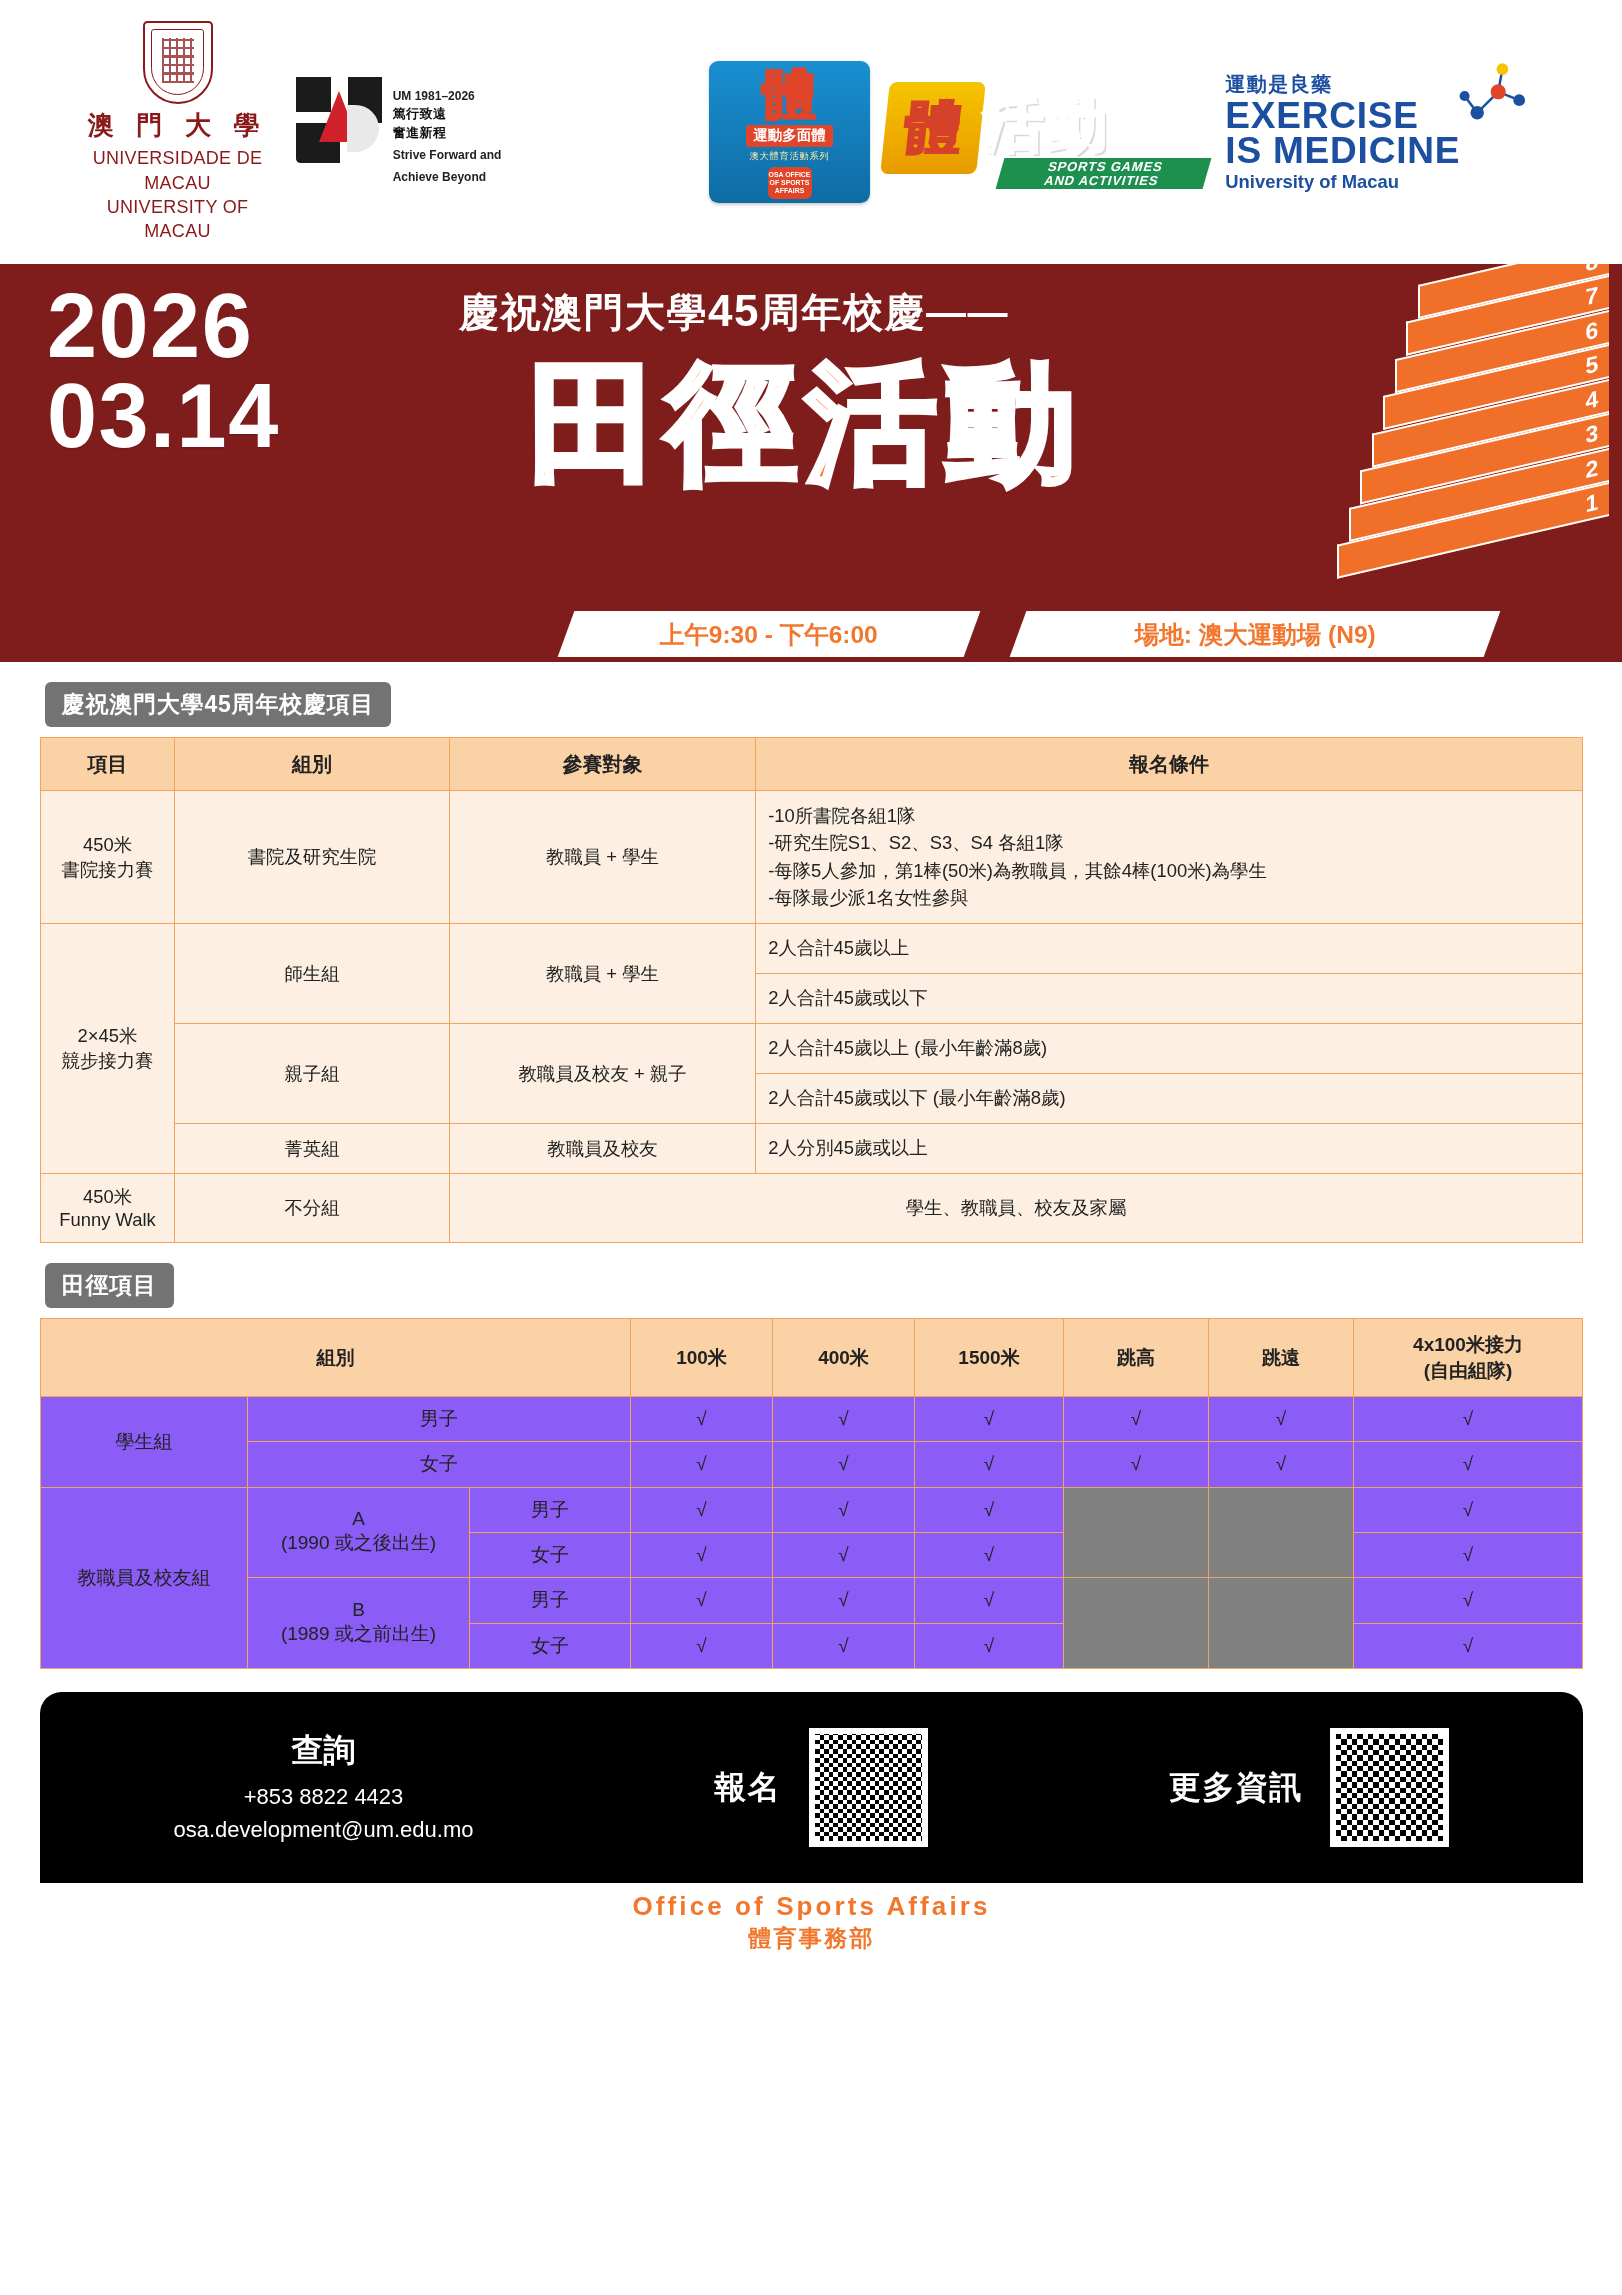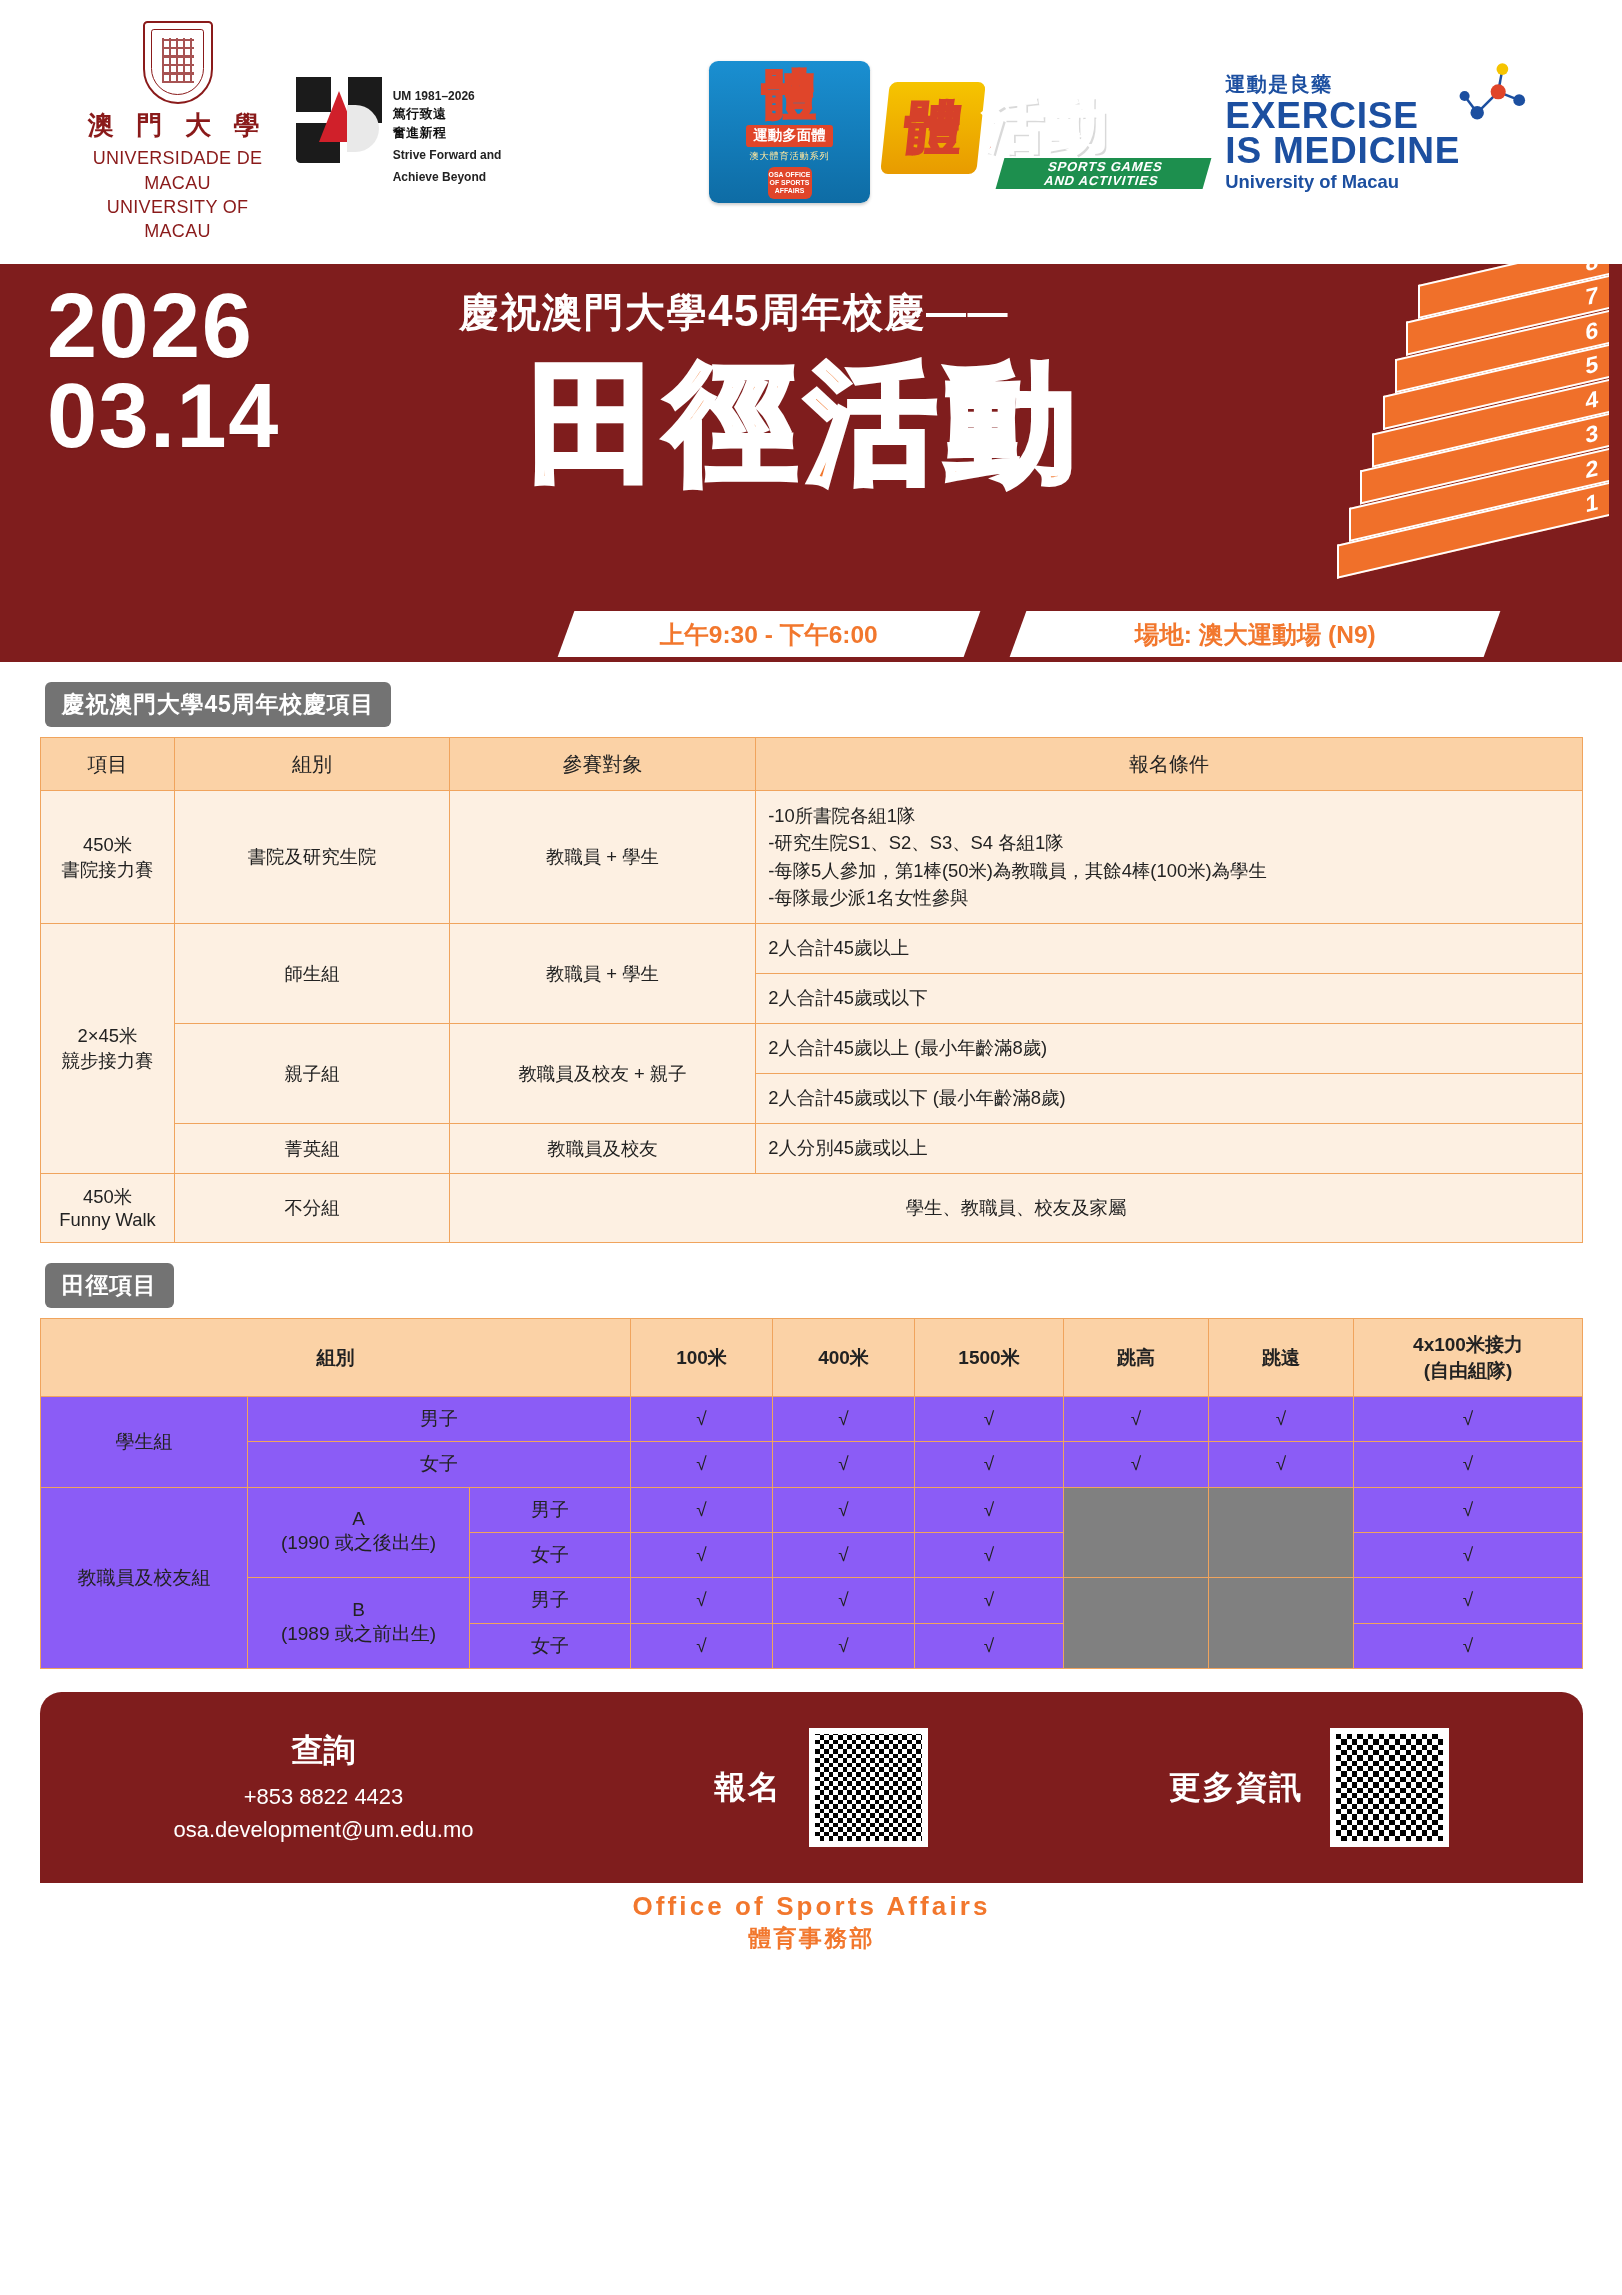--- a/index.html
+++ b/index.html
@@ -139,36 +139,36 @@
 
   
   .content { padding: 0 40px; background:#fff; }
   .sec-head {
     display:inline-block; background:#737373; color:#fff; font-size: 23px; font-weight:800;
     padding: 6.9px 17px; border-radius: 6.1px; margin: 20px 0 10.7px 4.6px; letter-spacing: 0.8px;
   }
   table { border-collapse: collapse; width: 100%; font-size: 18.4px; }
   table.t1 { border: 1.5px solid #f0a45d; }
   table.t1 th {
-    background:#fbd2a6; border:1.2px solid #f0a45d; font-weight:400; color:#222; padding:12.2px 6.1px; font-size:20px;
+    background:#fbd2a6; border:1.2px solid #f0a45d; font-weight:700; color:#222; padding:12.2px 6.1px; font-size:20px;
   }
   table.t1 td { border:1.2px solid #f0a45d; padding: 10.7px 12.2px; color:#222; background:#fdf0e2; }
   table.t1 td.c { text-align:center; }
   table.t1 td.l { text-align:left; line-height:1.5; }
 
   table.t2 { border: 1.5px solid #f0a45d; }
   table.t2 th { background:#fbd2a6; border:1.2px solid #f0a45d; font-weight:800; color:#222; padding:12.2px 4.6px; font-size:19px; }
   table.t2 td { border:1.2px solid #f0a45d; padding: 9.2px 4.6px; text-align:center; color:#222; background:#8b5cf6; font-size:19px; }
   td.grey { background:#808080 !important; }
   .tick { font-size: 20px; }
 
   
   .footer {
     margin-top: 23px;
-    background: #7f1d1d;
+    background: #000000;
     border-radius: 21.4px 21.4px 0 0;
     height: 191px;
     display:flex; align-items:center; position:relative;
     margin-left: 40px; margin-right: 40px;
     padding: 0 31px;
   }
   .foot-col { display:flex; align-items:center; }
   .foot-title { color:#fff; font-size: 32px; font-weight: 800; letter-spacing: 1.5px; }
   .enquiry { width: 505px; text-align:center; }
   .enquiry .t { color:#fff; font-size: 32px; font-weight:800; margin-bottom: 7.7px;}

